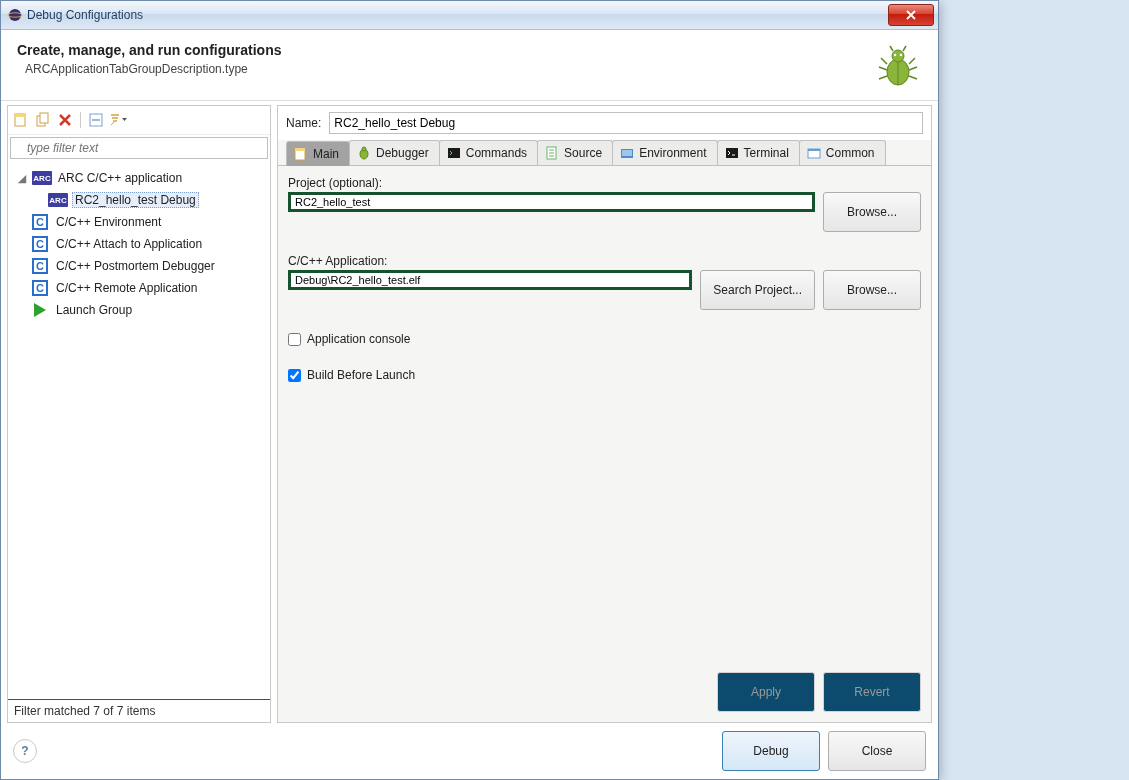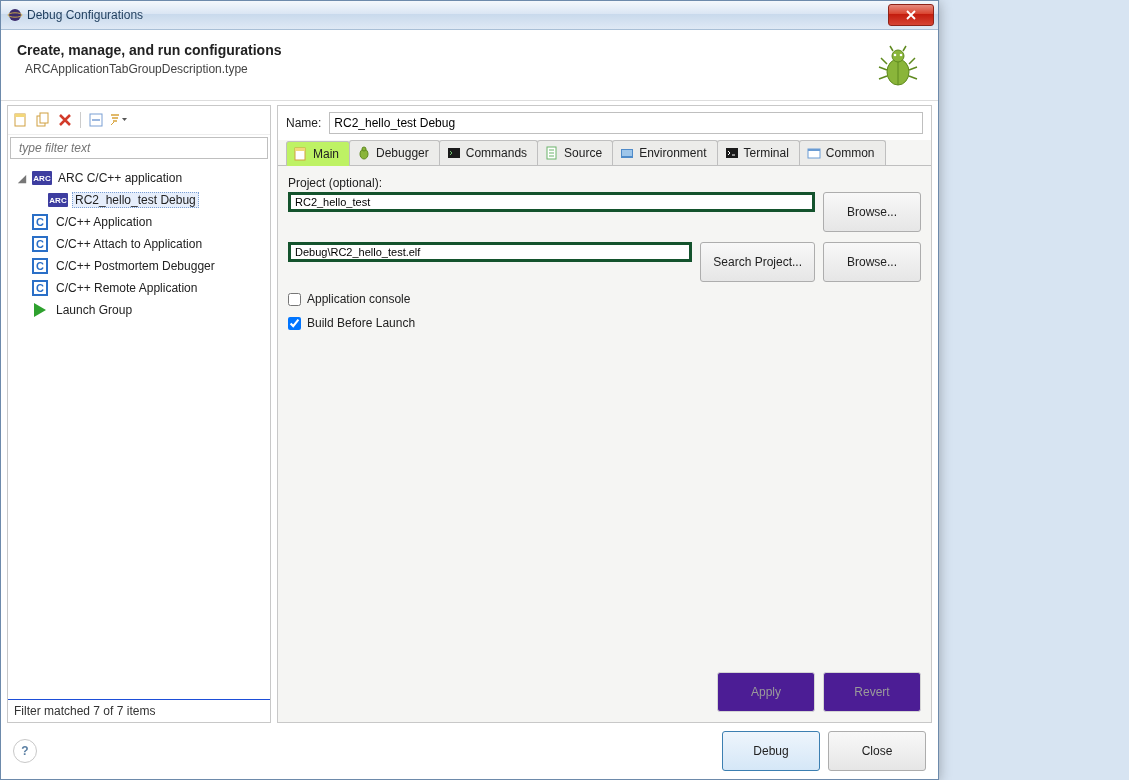--- a/index.html
+++ b/index.html
@@ -96,21 +96,21 @@
   display:flex; align-items:center; justify-content:center;
   cursor:pointer;
   border-radius:2px;
 }
 .toolbar .sep {
   width:1px; height:16px; background:#ccc; margin:0 2px;
 }
 .filter-input {
   margin:2px 2px 4px 2px;
   border:1px solid #bfbfbf;
-  padding:3px 8px;
+  padding:3px 16px;
   font-size:12px;
   color:#777;
   font-style:italic;
 }
 .tree {
   flex:1;
   overflow:auto;
   padding:4px 2px;
 }
 .tree-row {
@@ -177,33 +177,33 @@
   border:1px solid #bfbfbf;
   border-bottom:none;
   background:#ececea;
   margin-right:-1px;
   cursor:pointer;
   border-top-left-radius:3px;
   border-top-right-radius:3px;
   font-size:12px;
 }
 .tab.active {
-  background:#bef264;
+  background:#a3a3a3;
   position:relative;
   top:1px;
 }
 .tab .ticon { width:16px; height:16px; display:flex; align-items:center; justify-content:center; }
 .tab-body {
   flex:1;
   background:#f5f5f3;
   border-top:none;
   padding:10px;
   display:flex;
   flex-direction:column;
-  gap:10px;
+  gap:22px;
   min-height:0;
 }
 .field-group .field-label { margin-bottom:2px; font-size:12px; }
 .field-group input[type=text] {
   width:100%;
   box-sizing:border-box;
   border:3px solid #14532d;
   background:#fff;
   padding:1px 4px;
   font-size:11px;
@@ -219,21 +219,21 @@
   padding:12px 12px;
   border-radius:3px;
   cursor:pointer;
   font-size:12px;
   min-width:72px;
   text-align:center;
 }
 .button.disabled {
   color:#9a9a9a;
   border-color:#d4d4d4;
-  background:#4c1d95;
+  background:#0c4a6e;
   cursor:default;
 }
 .button.default {
   border:1px solid #3c7fb1;
   background:linear-gradient(to bottom,#eef5fc,#d5e7f7);
 }
 .checkbox-row {
   display:flex;
   align-items:center;
   gap:6px;
@@ -377,21 +377,21 @@
         <div class="tree-row selected" style="padding-left:38px">
           <span class="ticon">
               <span class="ic-arc">ARC</span>
             </span>
           <span class="label">RC2_hello_test Debug</span>
         </div>
         <div class="tree-row" style="padding-left:20px">
           <span class="ticon">
               <span class="ic-box-c">C</span>
             </span>
-          <span class="label">C/C++ Application</span>
+          <span class="label">C/C++ Environment</span>
         </div>
         <div class="tree-row" style="padding-left:20px">
           <span class="ticon">
               <span class="ic-box-c">C</span>
             </span>
           <span class="label">C/C++ Attach to Application</span>
         </div>
         <div class="tree-row" style="padding-left:20px">
           <span class="ticon">
               <span class="ic-box-c">C</span>
@@ -493,20 +493,21 @@
           <div class="field-label">Project (optional):</div>
           <div class="row">
             <div class="grow">
               <input type="text" value="RC2_hello_test" style="">
             </div>
             <div class="button">Browse...</div>
           </div>
         </div>
 
         <div class="field-group">
+          <div class="field-label">C/C++ Application:</div>
           <div class="row">
             <div class="grow">
               <input type="text" value="Debug\RC2_hello_test.elf" style="">
             </div>
             <div class="button">Search Project...</div>
             <div class="button">Browse...</div>
           </div>
         </div>
 
         <div class="checkbox-row">

